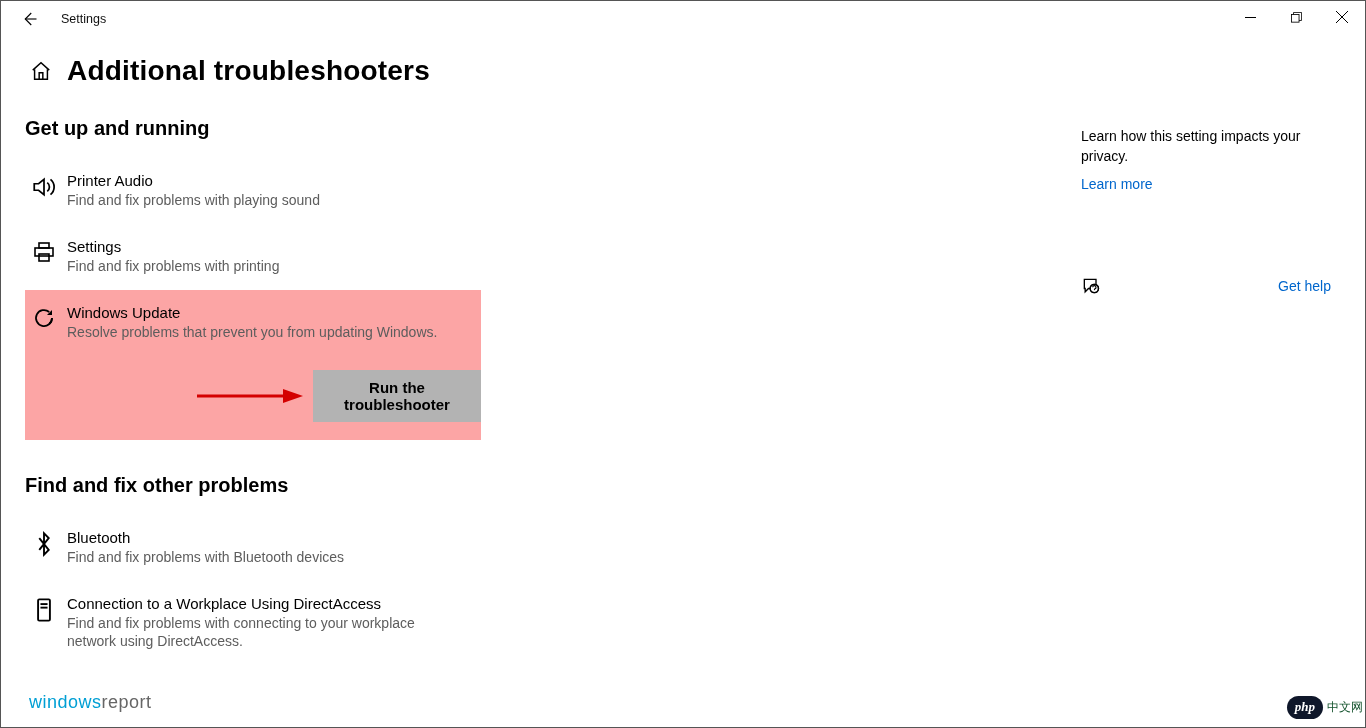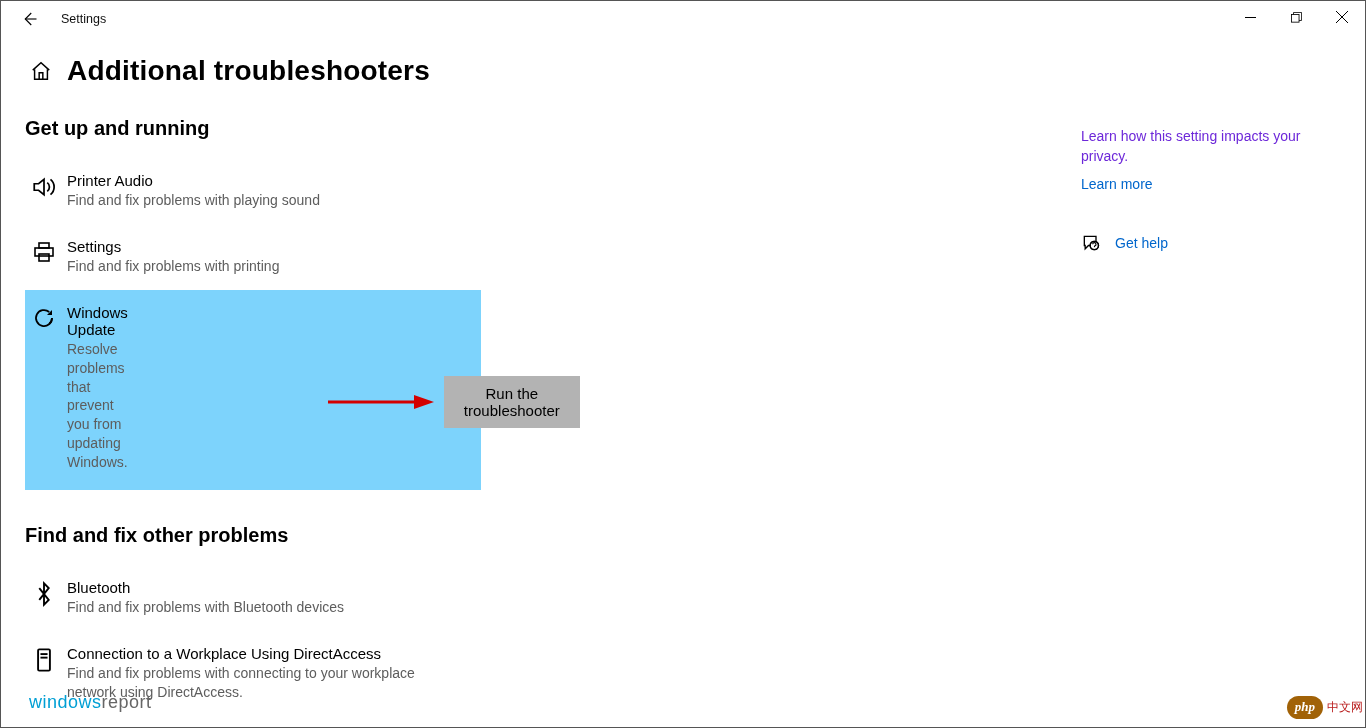--- a/index.html
+++ b/index.html
@@ -72,25 +72,24 @@
     margin-bottom: 24px;
   }
   .troubleshooter-list {}
   .ts-item {
     display:flex;
     padding: 8px 0 8px 0;
     cursor:pointer;
     width: 456px;
   }
   .ts-item.selected {
-    background:#7dd3fc;
+    background:#fca5a5;
     padding-top:14px;
     padding-bottom:18px;
-    flex-direction:row;
-    gap:8px;
+    flex-direction:column;
   }
   .ts-row { display:flex; }
   .ts-icon {
     width: 34px;
     display:flex; justify-content:center;
     padding-top:2px;
     flex-shrink:0;
     margin-left:2px;
   }
   .ts-text { margin-left:6px; padding-right:20px; }
@@ -105,60 +104,61 @@
   .arrow-annotation {
     margin-right: 10px;
   }
   .run-button {
     background:#b3b3b3;
     border:none;
     font-size:15px;
     padding: 9px 20px;
     cursor:pointer;
     font-family:inherit;
+    font-weight:bold;
   }
   .section-title.second { margin-top: 34px; }
   .sidebar {
     width: 250px;
     margin-left:auto;
     margin-right: 10px;
   }
   .privacy-title { font-size:14.5px; font-weight:600; }
-  .privacy-desc { font-size:14px; color:#6d28d9; margin-top:10px; line-height:1.4; }
+  .privacy-desc { font-size:14px; color:#000000; margin-top:10px; line-height:1.4; }
   .link { color:#0066cc; margin-top:10px; display:inline-block; cursor:pointer; font-size:14px; }
-  .help-row { display:flex; align-items:center; margin-top:41px; }
+  .help-row { display:flex; align-items:center; margin-top:84px;justify-content:space-between; }
   .help-icon { margin-right:14px; }
   .watermark1 {
     position:absolute;
     left: 28px;
     bottom: 14px;
     font-family: "Segoe UI", Arial, sans-serif;
     font-size: 18px;
     letter-spacing:0.5px;
   }
   .watermark1 .w-blue { color:#009fd4; font-weight:300; }
   .watermark1 .w-gray { color:#666; font-weight:300; }
   .watermark2 {
     position:absolute;
     right: 2px;
     bottom: 8px;
     display:flex;
     align-items:center;
   }
   .php-badge {
-    background:#a16207;
+    background:#0f172a;
     color:#fff;
     border-radius: 14px;
     padding: 3px 8px 4px;
     font-weight:bold;
     font-size:13px;
     font-style:italic;
     font-family: Georgia, serif;
   }
-  .cn-text { font-size:12px; margin-left:4px; color:#b91c1c; }
+  .cn-text { font-size:12px; margin-left:4px; color:#14532d; }
   svg { display:block; }
 </style>
 </head>
 <body>
 
 <div class="titlebar">
   <div class="back-button">
     <svg width="18" height="18" viewBox="0 0 24 24" fill="none" stroke="#000" stroke-width="1.5">
       <path d="M15 4 L7 12 L15 20"></path>
       <path d="M7 12 L22 12"></path>

